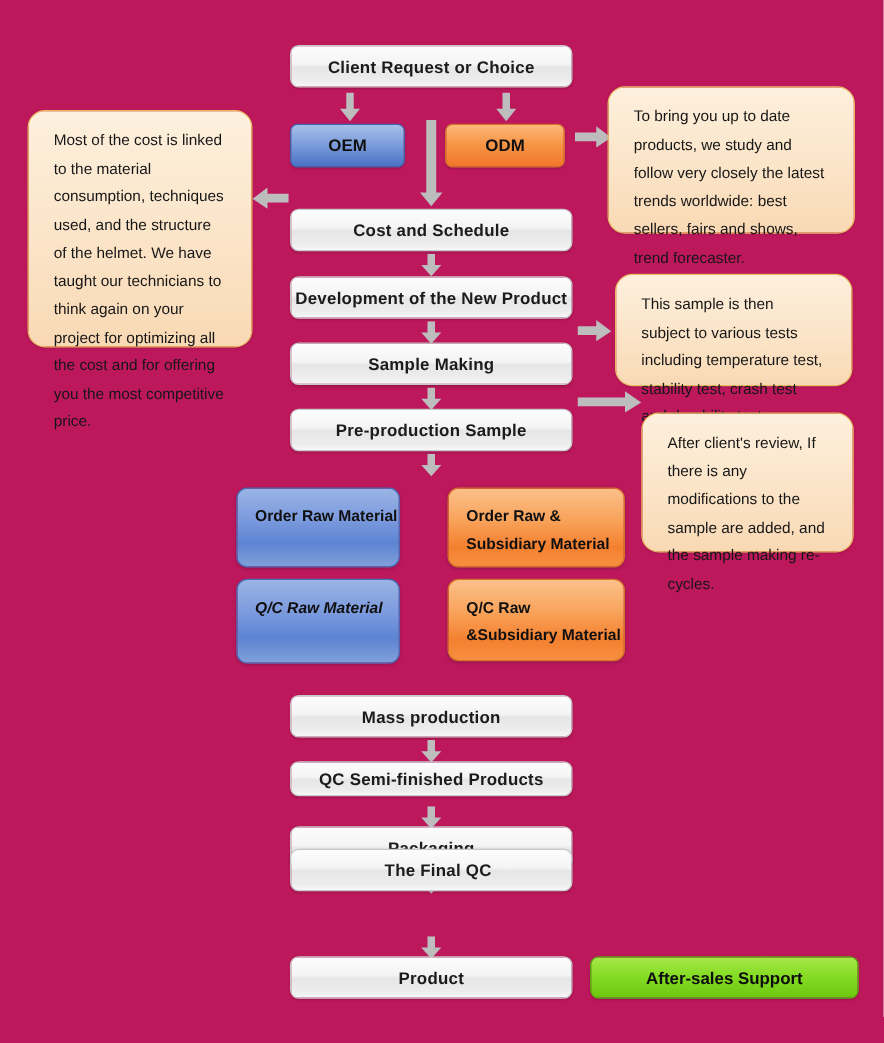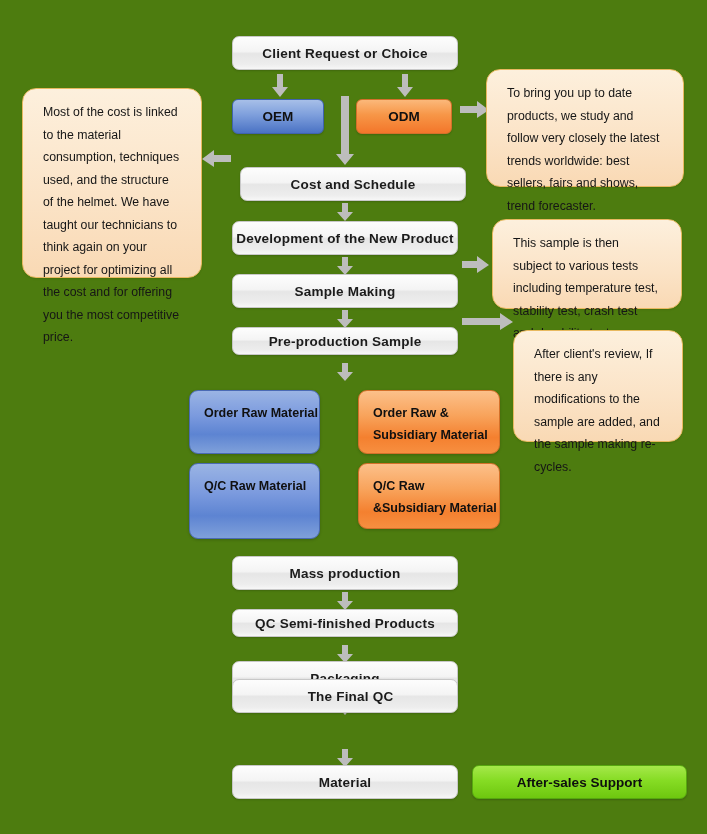--- a/index.html
+++ b/index.html
@@ -7,21 +7,21 @@
     padding: 0;
     background: #ffffff;
   }
   body {
     font-family: "Liberation Sans", sans-serif;
   }
   #canvas {
     position: relative;
     width: 707px;
     height: 834px;
-    background: #4d7c0f;
+    background: #be185d;
     overflow: hidden;
   }
 
   
   .abs { position: absolute; box-sizing: border-box; }
 
   
   .proc {
     border-radius: 7px;
     border: 1px solid #c8c8c8;
@@ -133,21 +133,21 @@
       <polygon points="0,5 17,5 17,0 29,9 17,17 17,12 0,12" fill="#bdbdbd"></polygon>
     </svg>
   </div>
 
   <div class="abs" style="left:335px; top:96px; width:20px; height:70px;">
     <svg class="arr-svg" width="20" height="70" viewBox="0 0 20 70">
       <polygon points="6,0 14,0 14,58 19,58 10,69 1,58 6,58" fill="#bdbdbd"></polygon>
     </svg>
   </div>
 
-  <div class="abs proc" style="left:232px; top:167px; width:226px; height:34px;margin-left:8px;">
+  <div class="abs proc" style="left:232px; top:167px; width:226px; height:34px;">
     <span>Cost and Schedule</span>
   </div>
 
   <div class="abs" style="left:201px; top:150px; width:30px; height:18px;">
     <svg class="arr-svg" width="30" height="18" viewBox="0 0 30 18">
       <polygon points="30,5 13,5 13,0 1,9 13,17 13,12 30,12" fill="#bdbdbd"></polygon>
     </svg>
   </div>
 
   <div class="abs" style="left:336px; top:203px; width:18px; height:19px;">
@@ -175,21 +175,21 @@
       <polygon points="0,5 15,5 15,0 27,9 15,17 15,12 0,12" fill="#bdbdbd"></polygon>
     </svg>
   </div>
 
   <div class="abs" style="left:336px; top:310px; width:18px; height:19px;">
     <svg class="arr-svg" width="18" height="19" viewBox="0 0 18 19">
       <polygon points="6,0 12,0 12,9 17,9 9,18 1,9 6,9" fill="#bdbdbd"></polygon>
     </svg>
   </div>
 
-  <div class="abs proc" style="left:232px; top:327px; width:226px; height:28px;">
+  <div class="abs proc" style="left:232px; top:327px; width:226px; height:34px;">
     <span>Pre-production Sample</span>
   </div>
 
   <div class="abs" style="left:462px; top:313px; width:52px; height:18px;">
     <svg class="arr-svg" width="52" height="18" viewBox="0 0 52 18">
       <polygon points="0,5 38,5 38,0 51,9 38,17 38,12 0,12" fill="#bdbdbd"></polygon>
     </svg>
   </div>
 
   <div class="abs" style="left:336px; top:363px; width:18px; height:19px;">
@@ -200,21 +200,21 @@
 
   <div class="abs blue-lg" style="left:189px; top:390px; width:131px; height:64px;">
     <div>Order Raw Material</div>
   </div>
 
   <div class="abs orange-lg" style="left:358px; top:390px; width:142px; height:64px;">
     <div>Order Raw &amp;</div>
     <div>Subsidiary Material</div>
   </div>
 
-  <div class="abs blue-lg" style="left:189px; top:463px; width:131px; height:76px;">
+  <div class="abs blue-lg" style="left:189px; top:463px; width:131px; height:68px;font-style:italic;">
     <div>Q/C Raw Material</div>
   </div>
 
   <div class="abs orange-lg" style="left:358px; top:463px; width:142px; height:66px;">
     <div>Q/C Raw</div>
     <div>&amp;Subsidiary Material</div>
   </div>
 
   <div class="abs proc" style="left:232px; top:556px; width:226px; height:34px;">
     <span>Mass production</span>
@@ -250,21 +250,21 @@
     <span>The Final QC</span>
   </div>
 
   <div class="abs" style="left:336px; top:749px; width:18px; height:19px;">
     <svg class="arr-svg" width="18" height="19" viewBox="0 0 18 19">
       <polygon points="6,0 12,0 12,9 17,9 9,18 1,9 6,9" fill="#bdbdbd"></polygon>
     </svg>
   </div>
 
   <div class="abs proc" style="left:232px; top:765px; width:226px; height:34px;">
-    <span>Material</span>
+    <span>Product</span>
   </div>
 
   <div class="abs green" style="left:472px; top:765px; width:215px; height:34px;">
     <span>After-sales Support</span>
   </div>
 
   <div class="abs note" style="left:22px; top:88px; width:180px; height:190px;">
     <span>Most of the cost is linked to the material consumption, techniques used, and the structure of the helmet. We have taught our technicians to think again on your project for optimizing all the cost and for offering you the most competitive price.</span>
   </div>
 

